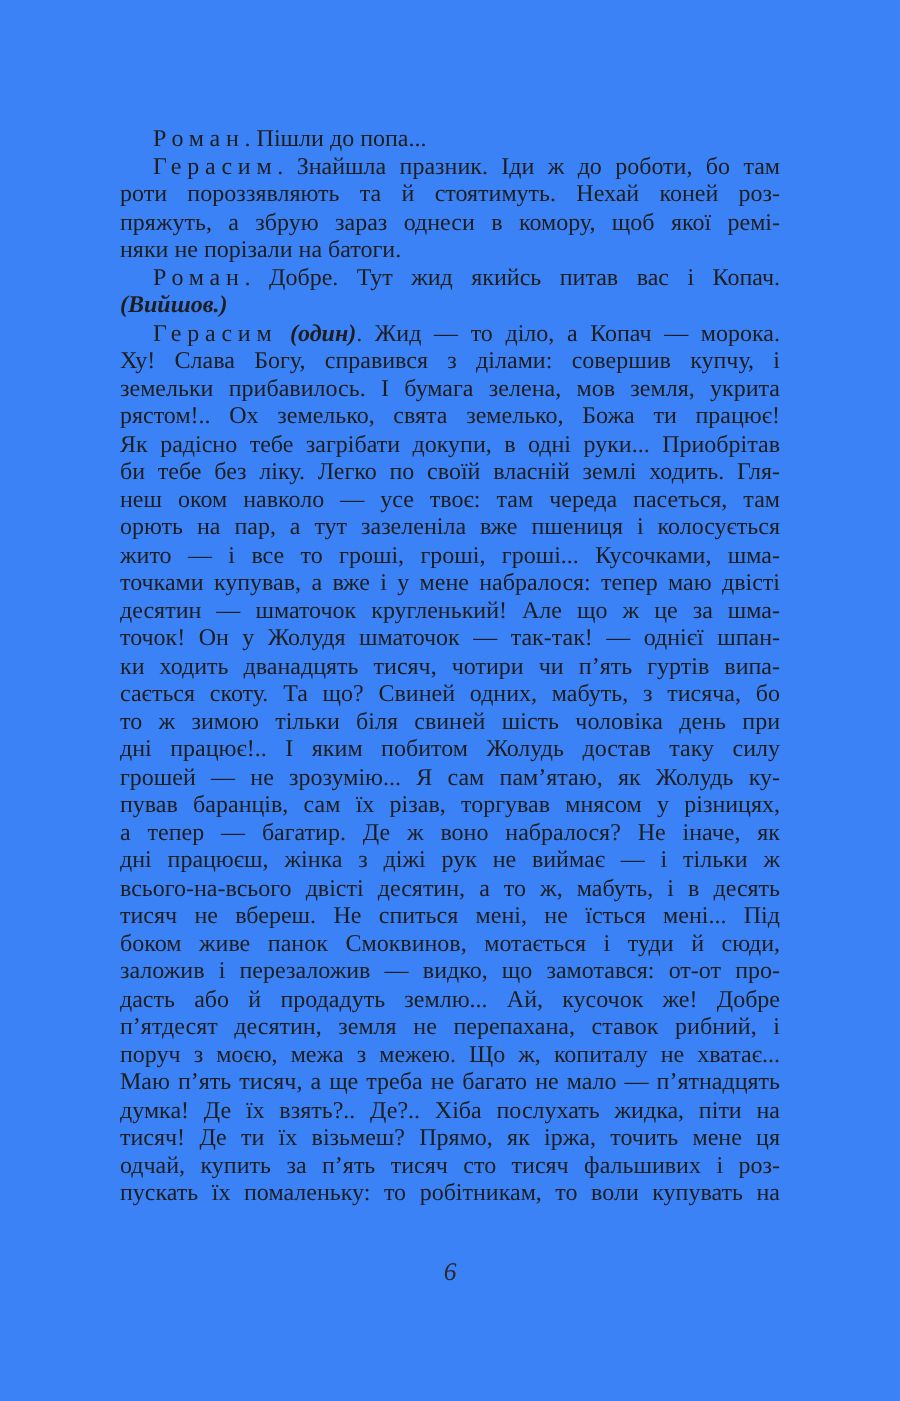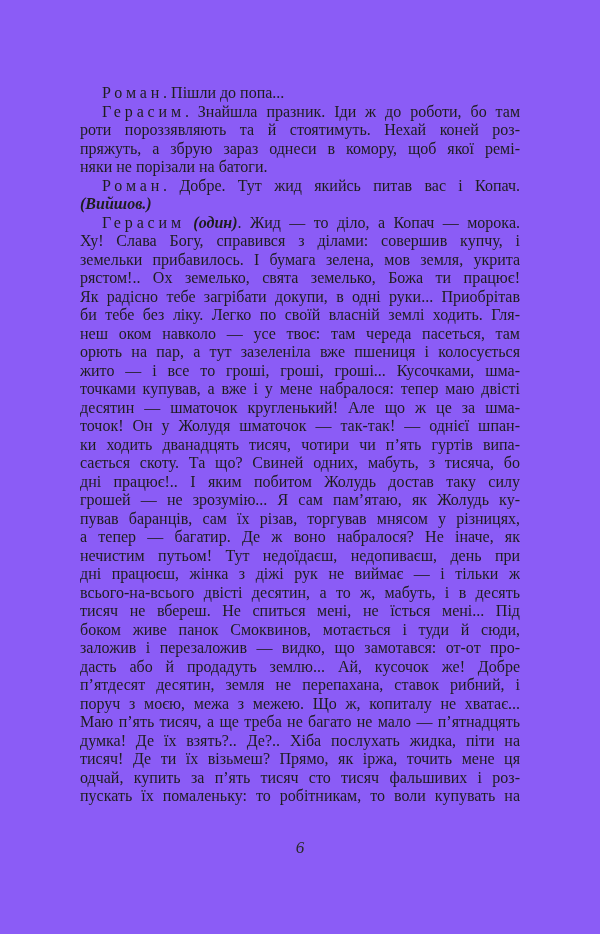--- a/index.html
+++ b/index.html
@@ -4,21 +4,21 @@
 <style>
   html, body {
     margin: 0;
     padding: 0;
     background: #ffffff;
   }
   .page {
     position: relative;
     width: 600px;
     height: 934px;
-    background: #8b5cf6;
+    background: #3b82f6;
     overflow: hidden;
     font-family: "Liberation Serif", "DejaVu Serif", serif;
     color: #1e1e1e;
   }
   .text-block {
     position: absolute;
     left: 80px;
     top: 84px;
     width: 440px;
   }
@@ -85,25 +85,25 @@
         <div class="line justify"><span>Як радісно тебе загрібати докупи, в одні руки... Приобрітав</span></div>
         <div class="line justify"><span>би тебе без ліку. Легко по своїй власній землі ходить. Гля-</span></div>
         <div class="line justify"><span>неш оком навколо — усе твоє: там череда пасеться, там</span></div>
         <div class="line justify"><span>орють на пар, а тут зазеленіла вже пшениця і колосується</span></div>
         <div class="line justify"><span>жито — і все то гроші, гроші, гроші... Кусочками, шма-</span></div>
         <div class="line justify"><span>точками купував, а вже і у мене набралося: тепер маю двісті</span></div>
         <div class="line justify"><span>десятин — шматочок кругленький! Але що ж це за шма-</span></div>
         <div class="line justify"><span>точок! Он у Жолудя шматочок — так-так! — однієї шпан-</span></div>
         <div class="line justify"><span>ки ходить дванадцять тисяч, чотири чи п’ять гуртів випа-</span></div>
         <div class="line justify"><span>сається скоту. Та що? Свиней одних, мабуть, з тисяча, бо</span></div>
+        <div class="line justify"><span>то ж зимою тільки біля свиней шість чоловіка день при</span></div>
         <div class="line justify"><span>дні працює!.. І яким побитом Жолудь достав таку силу</span></div>
         <div class="line justify"><span>грошей — не зрозумію... Я сам пам’ятаю, як Жолудь ку-</span></div>
         <div class="line justify"><span>пував баранців, сам їх різав, торгував мнясом у різницях,</span></div>
         <div class="line justify"><span>а тепер — багатир. Де ж воно набралося? Не іначе, як</span></div>
-        <div class="line justify"><span>нечистим путьом! Тут недоїдаєш, недопиваєш, день при</span></div>
         <div class="line justify"><span>дні працюєш, жінка з діжі рук не виймає — і тільки ж</span></div>
         <div class="line justify"><span>всього-на-всього двісті десятин, а то ж, мабуть, і в десять</span></div>
         <div class="line justify"><span>тисяч не вбереш. Не спиться мені, не їсться мені... Під</span></div>
         <div class="line justify"><span>боком живе панок Смоквинов, мотається і туди й сюди,</span></div>
         <div class="line justify"><span>заложив і перезаложив — видко, що замотався: от-от про-</span></div>
         <div class="line justify"><span>дасть або й продадуть землю... Ай, кусочок же! Добре</span></div>
         <div class="line justify"><span>п’ятдесят десятин, земля не перепахана, ставок рибний, і</span></div>
         <div class="line justify"><span>поруч з моєю, межа з межею. Що ж, копиталу не хватає...</span></div>
         <div class="line justify"><span>Маю п’ять тисяч, а ще треба не багато не мало — п’ятнадцять</span></div>
         <div class="line justify"><span>думка! Де їх взять?.. Де?.. Хіба послухать жидка, піти на</span></div>

